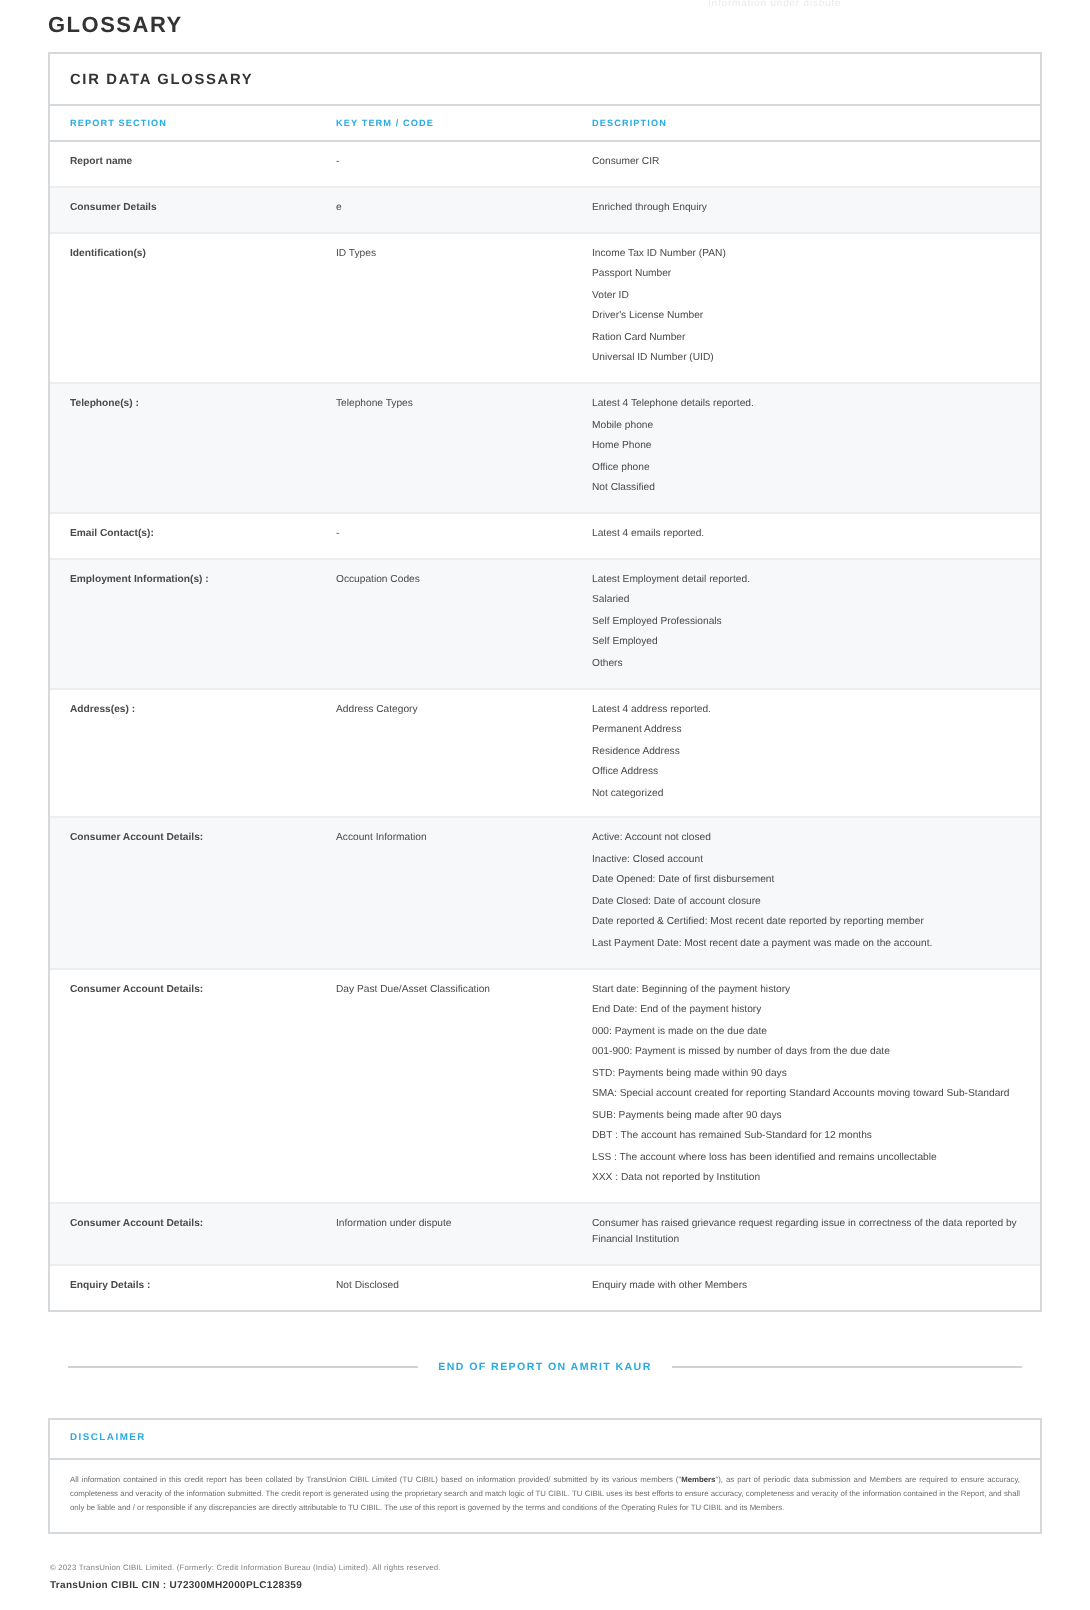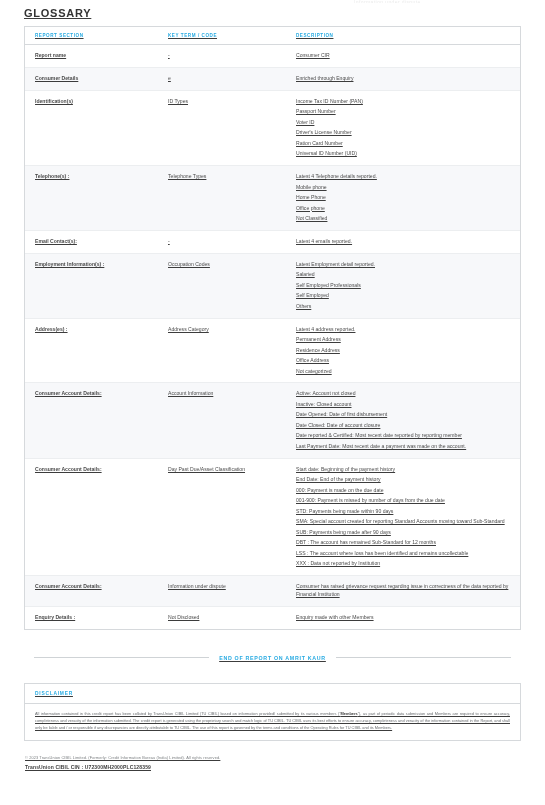--- a/index.html
+++ b/index.html
@@ -11,21 +11,20 @@
     font-family: "Liberation Sans", sans-serif;
     color: #3c3c3c;
     overflow: hidden;
   }
 
   .page {
     position: relative;
     width: 545px;
     height: 805px;
     padding: 0 24px;
-    text-decoration: underline;
   }
 
   
   .top-cut {
     position: absolute;
     top: 0; left: 24px; right: 24px;
     height: 3px;
     overflow: hidden;
     opacity: .18;
   }
@@ -177,20 +176,21 @@
 <div class="page">
 
   <div class="top-cut">
 
     <span class="tc-b">Information under dispute</span>
   </div>
 
   <h1 class="section-title">GLOSSARY</h1>
 
   <div class="card">
+    <div class="card-head">CIR DATA GLOSSARY</div>
 
     <table class="glossary">
       <colgroup>
           <col class="w1">
           <col class="w2">
           <col class="w3">
         </colgroup>
       <thead>
         <tr>
           <th>REPORT SECTION</th>

